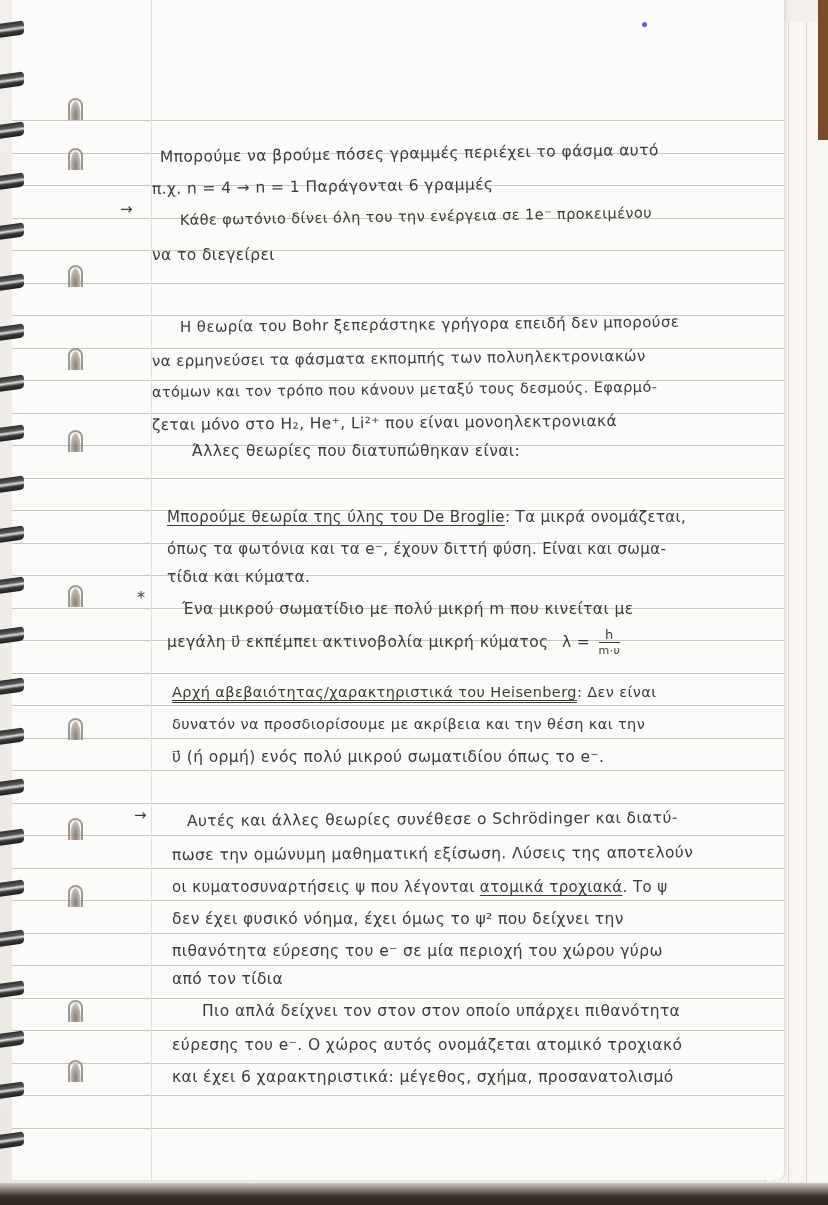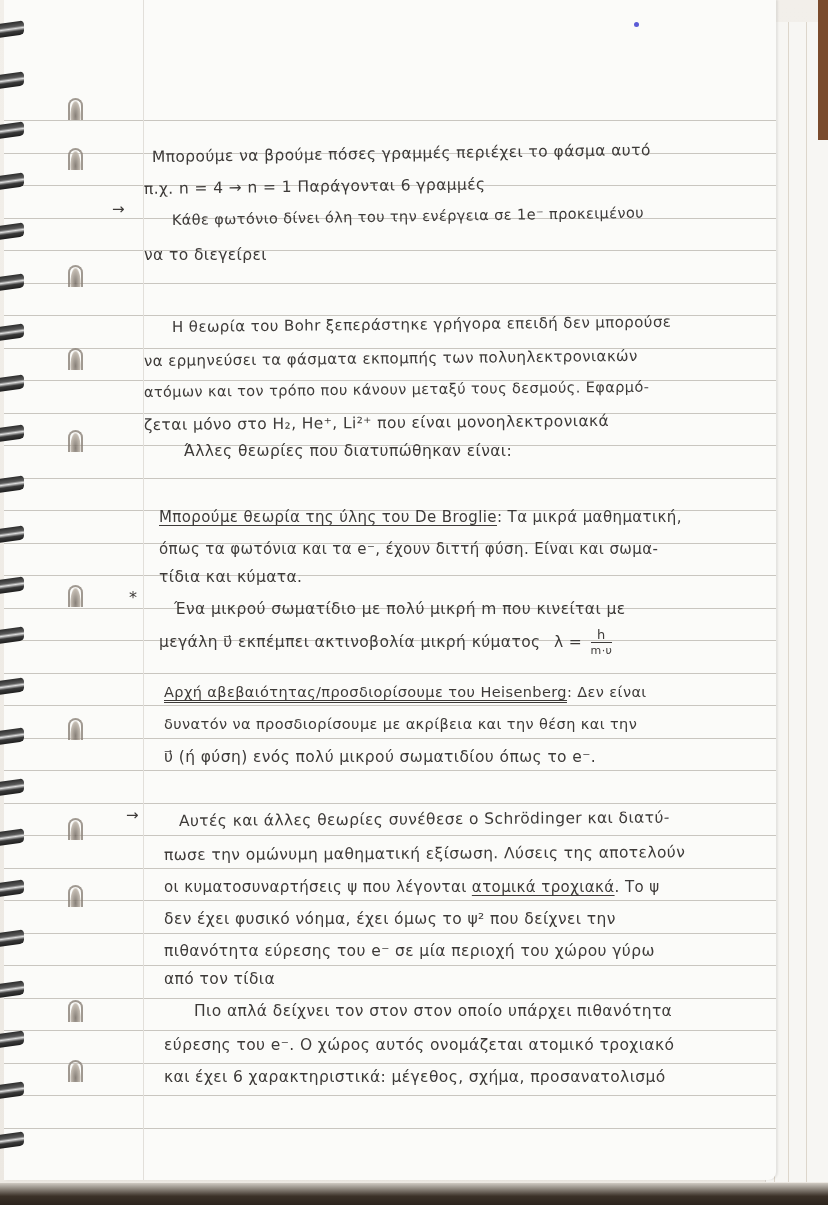--- a/index.html
+++ b/index.html
@@ -22,21 +22,21 @@
       background: #f7f6f3;
       border-left: 1px solid #d9d4cc;
     }
     .page-stack .edge {
       position: absolute; top: 0; bottom: 0; width: 1px; background: #ddd6cb;
     }
     .dark-strip {
       position: absolute; top: 0; right: 0; width: 10px; height: 140px; background: #7a4a2c;
     }
     .page {
-      position: absolute; left: 4px; top: 0; width: 772px; height: 1180px;
+      position: absolute; left: 12px; top: 0; width: 772px; height: 1180px;
       background: #fbfbf9;
       border-bottom-right-radius: 8px;
       box-shadow: 2px 0 2px rgba(0,0,0,0.08);
       overflow: hidden;
     }
     .ruled {
       position: absolute; left: 0; right: 0; top: 0; bottom: 0;
     }
     .rule {
       position: absolute; left: 0; right: 0; height: 1px; background: #c9c6c0;
@@ -142,41 +142,41 @@
       <div class="line" style="left:168px;top:212px;transform:rotate(-0.9deg);font-size:14.5px">Κάθε φωτόνιο δίνει όλη του την ενέργεια σε 1e⁻ προκειμένου</div>
       <div class="line" style="left:140px;top:246px">να το διεγείρει</div>
 
       <div class="line" style="left:168px;top:318px;transform:rotate(-0.6deg);font-size:15px">Η θεωρία του Bohr ξεπεράστηκε γρήγορα επειδή δεν μπορούσε</div>
       <div class="line" style="left:140px;top:352px;transform:rotate(-0.6deg);font-size:15px">να ερμηνεύσει τα φάσματα εκπομπής των πολυηλεκτρονιακών</div>
       <div class="line" style="left:140px;top:384px;transform:rotate(-0.6deg);font-size:14.5px">ατόμων και τον τρόπο που κάνουν μεταξύ τους δεσμούς. Εφαρμό-</div>
       <div class="line" style="left:140px;top:416px;transform:rotate(-0.5deg)">ζεται μόνο στο H₂, He⁺, Li²⁺ που είναι μονοηλεκτρονιακά</div>
       <div class="line" style="left:180px;top:442px">Άλλες θεωρίες που διατυπώθηκαν είναι:</div>
 
       <div class="line" style="left:155px;top:508px;font-size:15px">
-        <span class="u1">Μπορούμε θεωρία της ύλης του De Broglie</span><span>: Τα μικρά μαθηματική,</span>
+        <span class="u1">Μπορούμε θεωρία της ύλης του De Broglie</span><span>: Τα μικρά ονομάζεται,</span>
       </div>
       <div class="line" style="left:155px;top:540px;font-size:15px">όπως τα φωτόνια και τα e⁻, έχουν διττή φύση. Είναι και σωμα-</div>
       <div class="line" style="left:155px;top:568px">τίδια και κύματα.</div>
       <div class="line" style="left:170px;top:600px">Ένα μικρού σωματίδιο με πολύ μικρή m που κινείται με</div>
       <div class="line" style="left:155px;top:628px">
         <span>μεγάλη υ⃗ εκπέμπει ακτινοβολία μικρή κύματος</span>
         <span style="margin-left:8px">
           <span>λ =</span>
           <span class="frac">
             <span class="num">h</span>
             <span class="den">m·υ</span>
           </span>
         </span>
       </div>
 
       <div class="line" style="left:160px;top:684px;font-size:14.5px">
-        <span class="u2">Αρχή αβεβαιότητας/προσδιορίσουμε του Heisenberg</span><span>: Δεν είναι</span>
+        <span class="u2">Αρχή αβεβαιότητας/χαρακτηριστικά του Heisenberg</span><span>: Δεν είναι</span>
       </div>
       <div class="line" style="left:160px;top:716px;font-size:14.5px">δυνατόν να προσδιορίσουμε με ακρίβεια και την θέση και την</div>
-      <div class="line" style="left:160px;top:748px">υ⃗ (ή φύση) ενός πολύ μικρού σωματιδίου όπως το e⁻.</div>
+      <div class="line" style="left:160px;top:748px">υ⃗ (ή ορμή) ενός πολύ μικρού σωματιδίου όπως το e⁻.</div>
 
       <div class="line" style="left:175px;top:812px;font-size:15.5px;transform:rotate(-0.4deg)">Αυτές και άλλες θεωρίες συνέθεσε ο Schrödinger και διατύ-</div>
       <div class="line" style="left:160px;top:846px;transform:rotate(-0.3deg)">πωσε την ομώνυμη μαθηματική εξίσωση. Λύσεις της αποτελούν</div>
       <div class="line" style="left:160px;top:878px;font-size:15px">
         <span>οι κυματοσυναρτήσεις ψ που λέγονται </span><span class="u1">ατομικά τροχιακά</span><span>. Το ψ</span>
       </div>
       <div class="line" style="left:160px;top:910px">δεν έχει φυσικό νόημα, έχει όμως το ψ² που δείχνει την</div>
       <div class="line" style="left:160px;top:942px">πιθανότητα εύρεσης του e⁻ σε μία περιοχή του χώρου γύρω</div>
       <div class="line" style="left:160px;top:970px">από τον τίδια</div>
 

